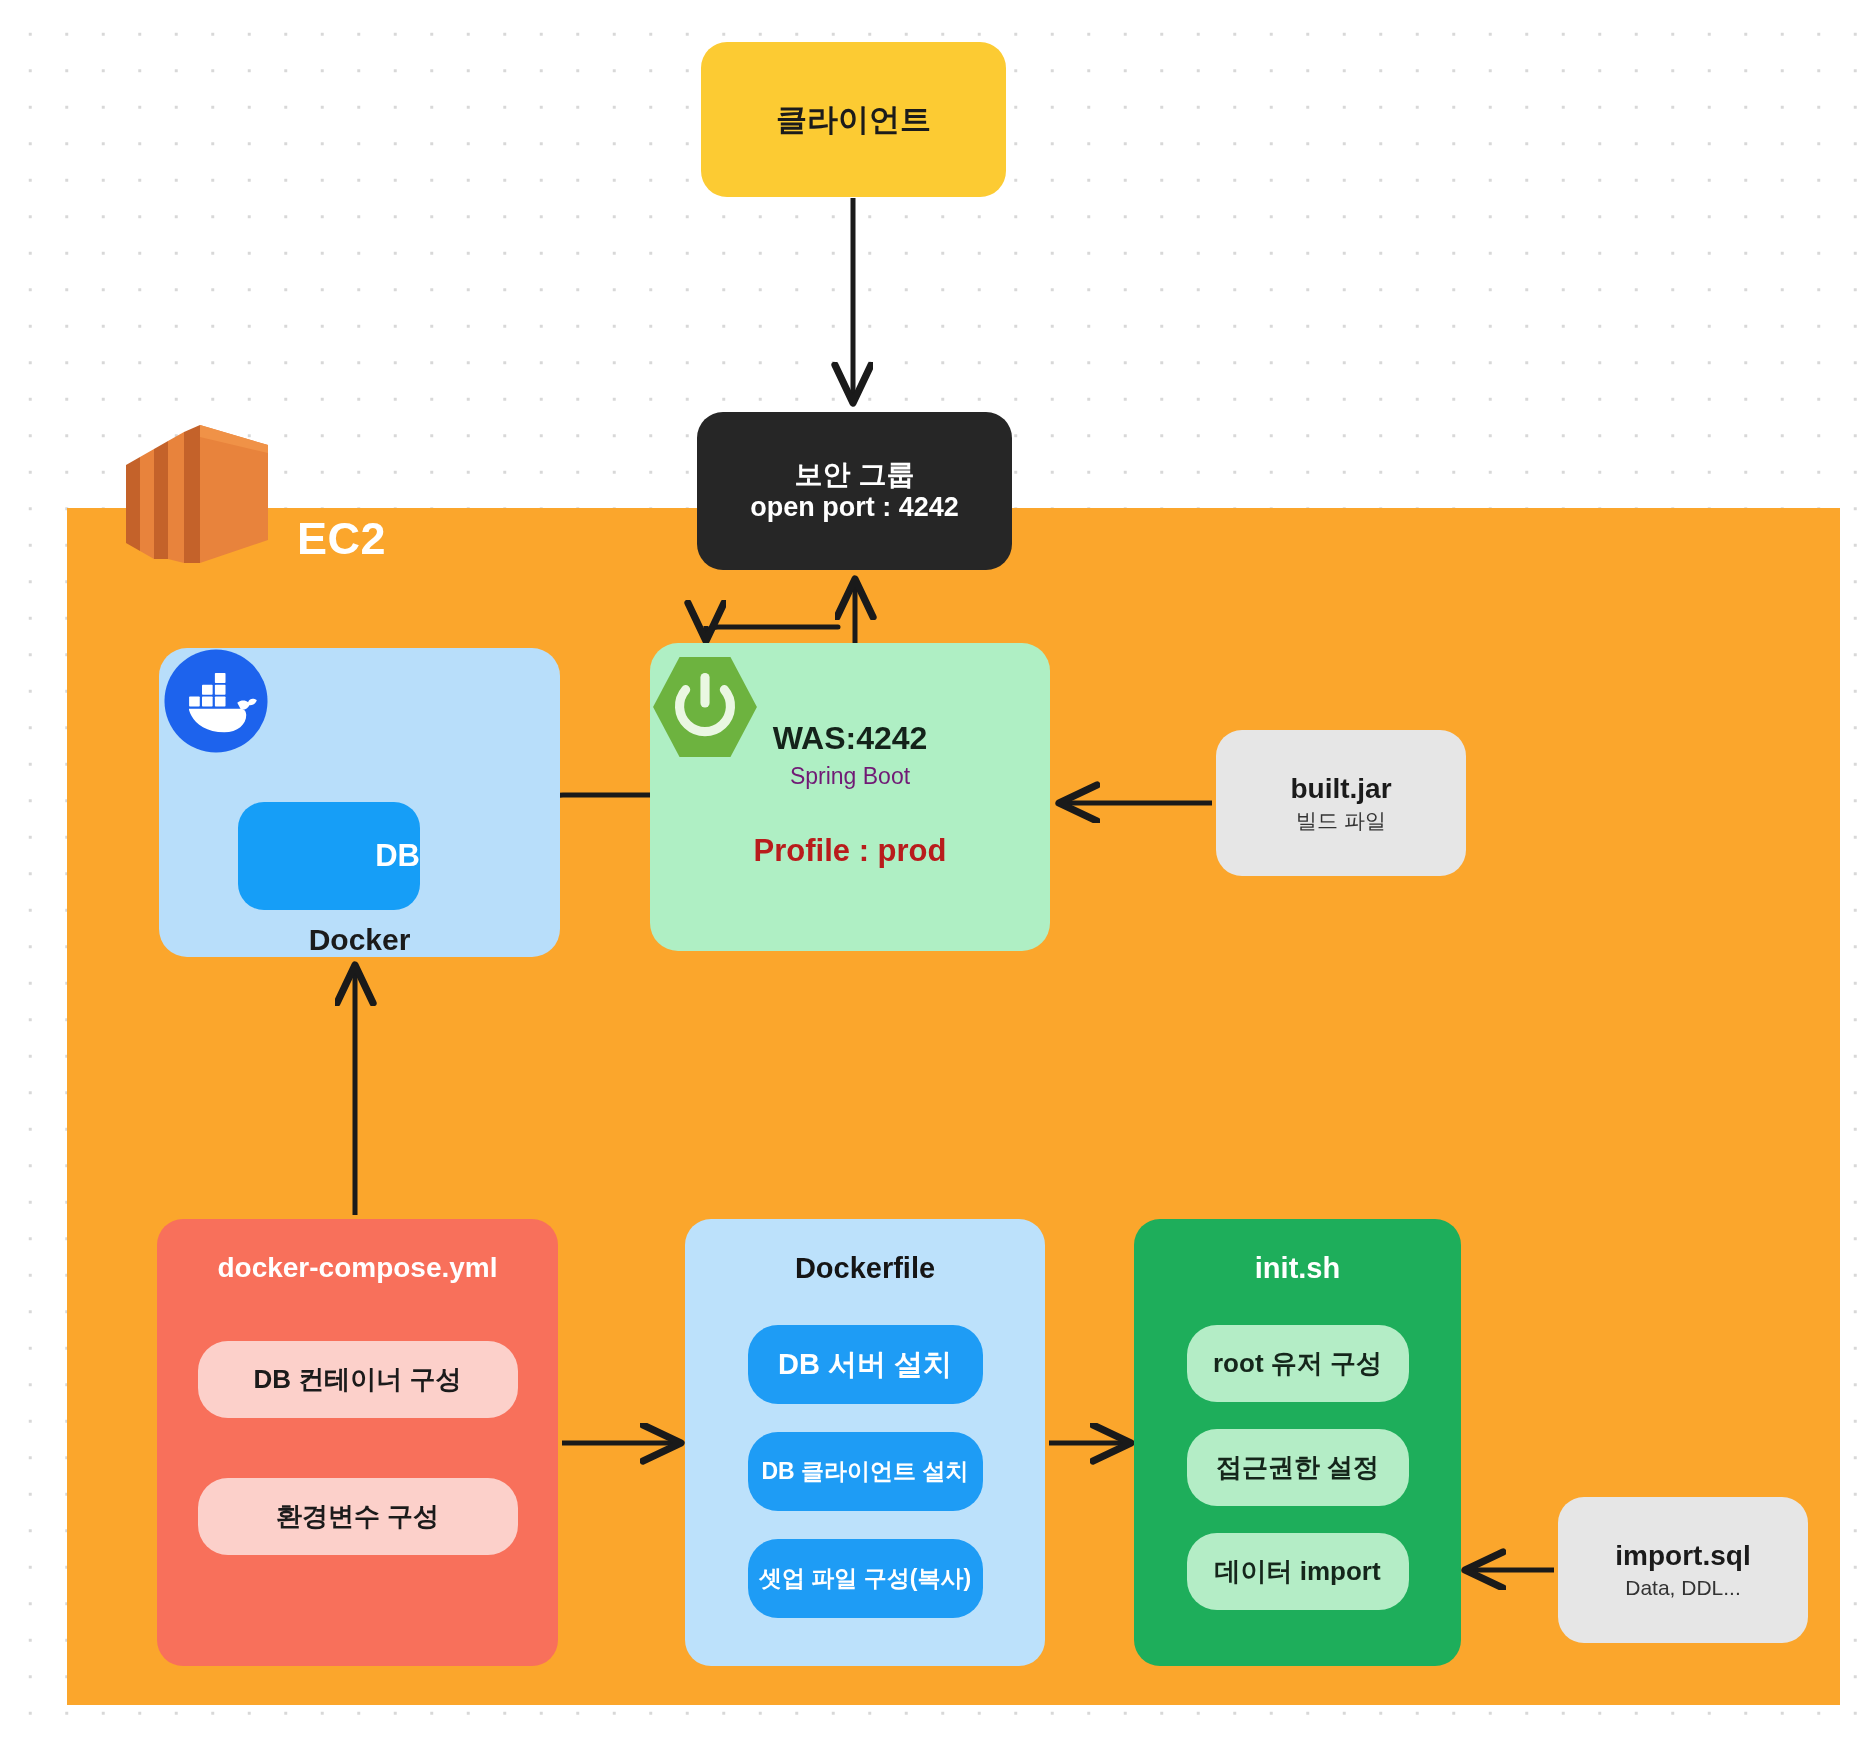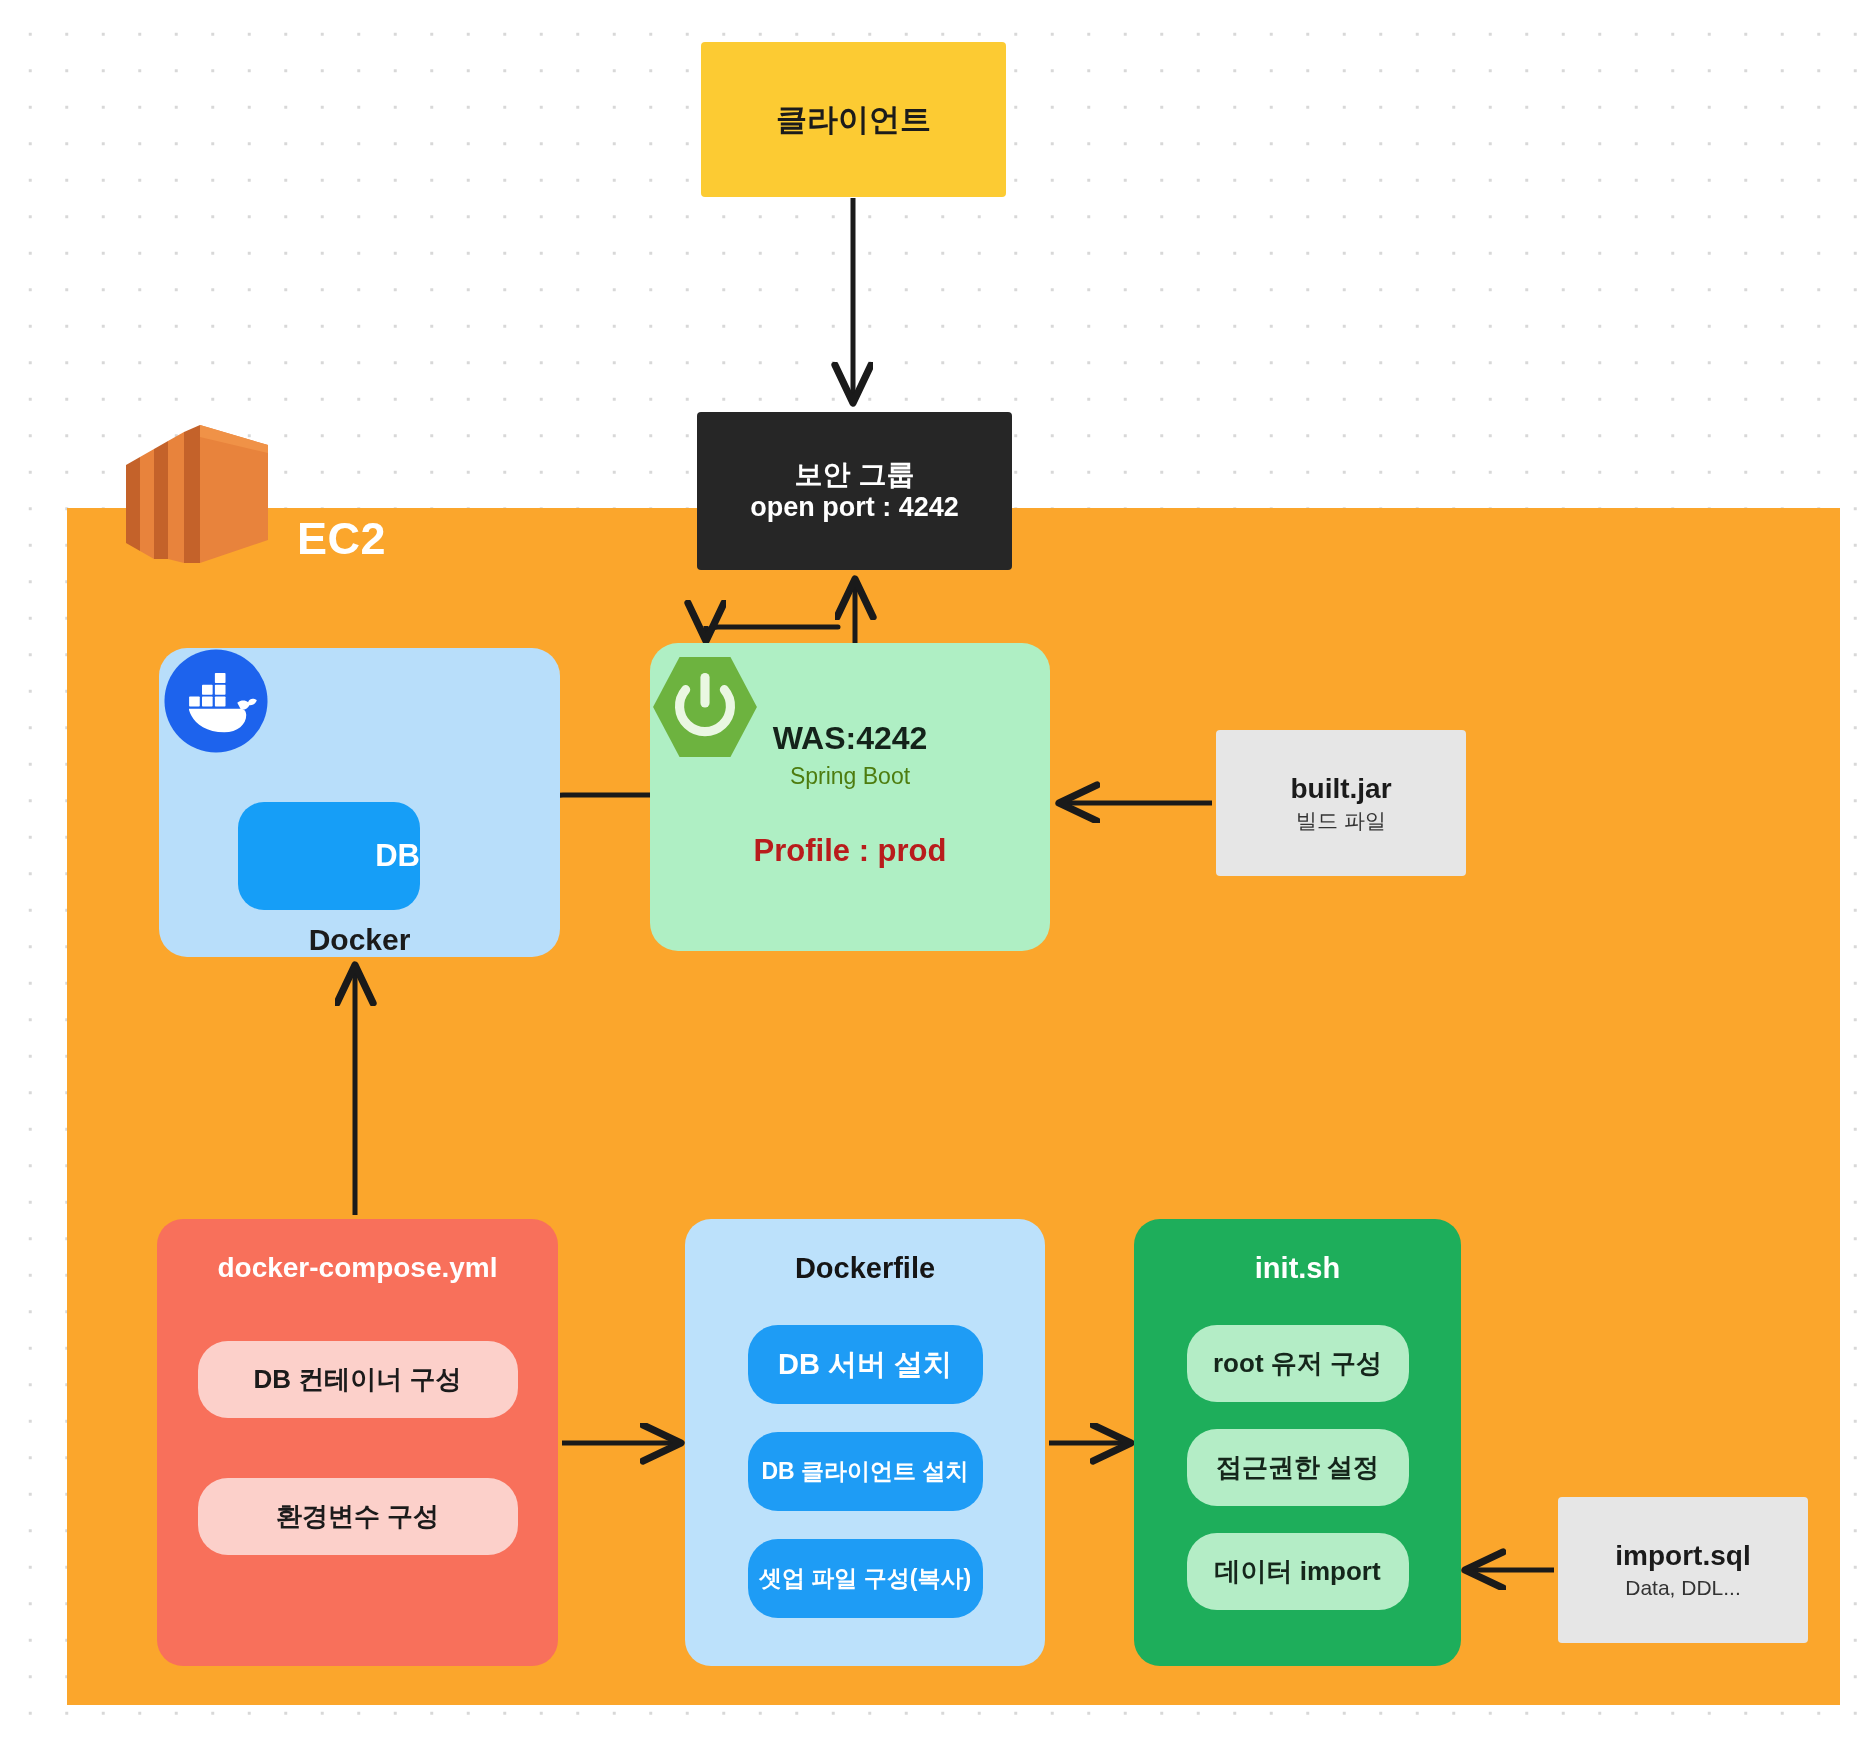--- a/index.html
+++ b/index.html
@@ -42,21 +42,21 @@
     position: absolute;
     left: 118px;
     top: 425px;
     width: 160px;
     height: 140px;
   }
 
   
   .node {
     position: absolute;
-    border-radius: 4px;
+    border-radius: 26px;
     display: flex;
     flex-direction: column;
     align-items: center;
   }
 
   .n-title { font-weight: bold; line-height: 1.15; }
   .n-sub { line-height: 1.2; }
 
   
   .client {
@@ -106,21 +106,21 @@
     left: 650px; top: 643px; width: 400px; height: 308px;
     background: #AFEFC4;
     border-radius: 28px;
   }
   .was-title {
     position: absolute; left: 0; right: 0; top: 77px;
     text-align: center; font-size: 32px; font-weight: bold; color: #14231a;
   }
   .was-sub {
     position: absolute; left: 0; right: 0; top: 120px;
-    text-align: center; font-size: 23px; color: #4d7c0f;
+    text-align: center; font-size: 23px; color: #701a75;
   }
   .was-profile {
     position: absolute; left: 0; right: 0; top: 190px;
     text-align: center; font-size: 31px; font-weight: bold; color: #b91c1c;
   }
   .spring-logo {
     position: absolute; left: 649px; top: 655px;
     width: 112px; height: 104px;
   }
 

